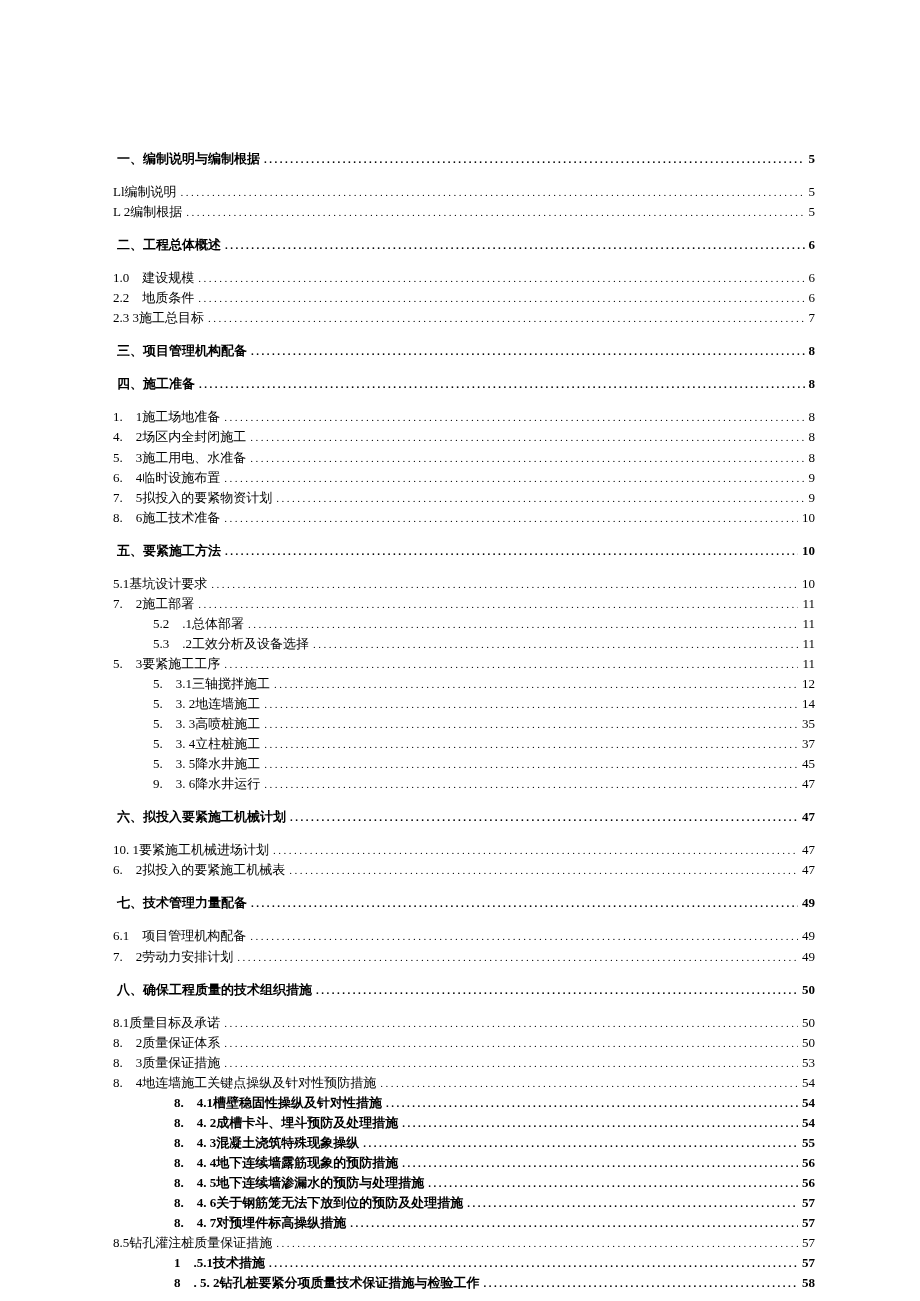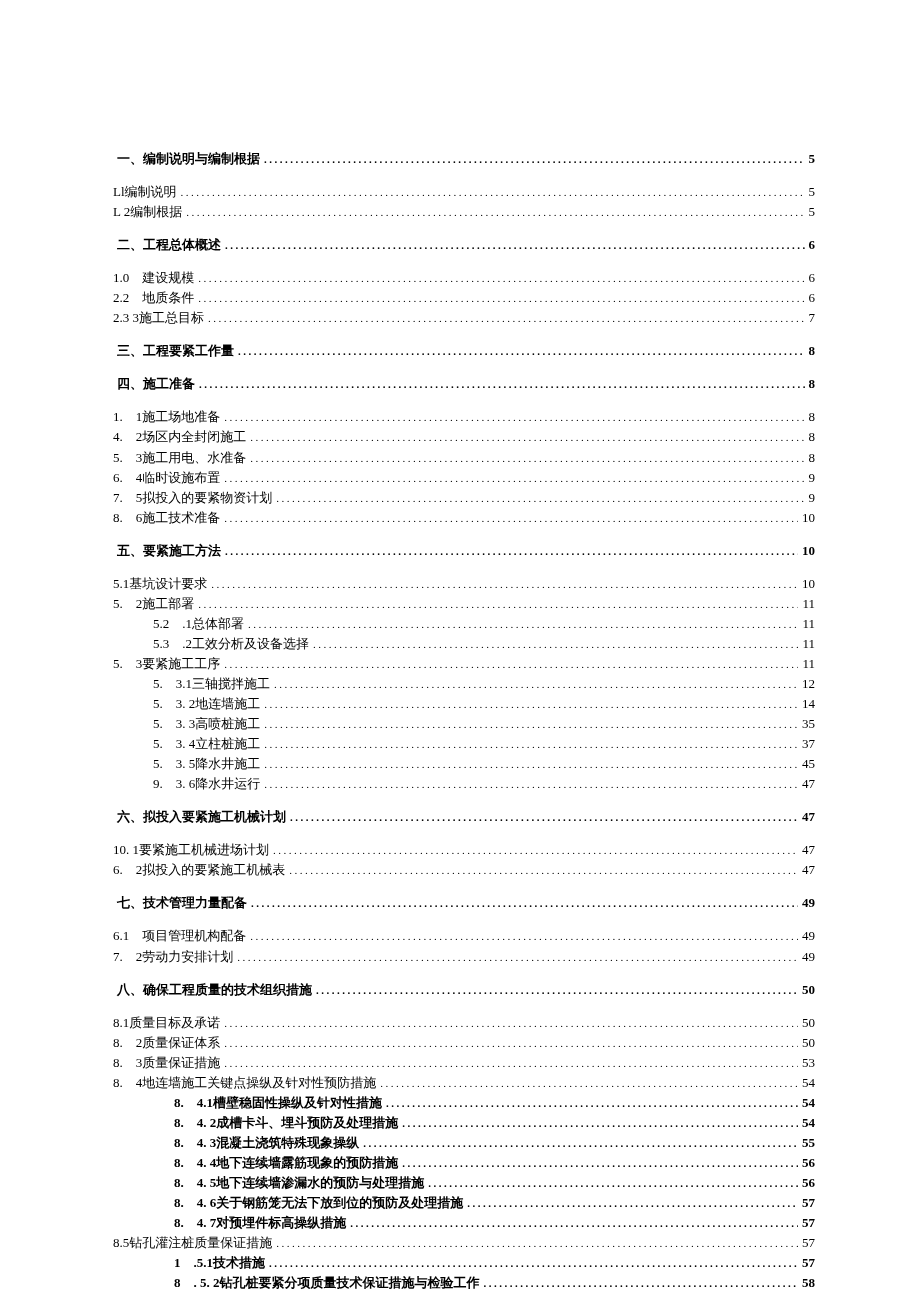--- a/index.html
+++ b/index.html
@@ -104,21 +104,21 @@
       <span class="toc-dots"></span>
       <span class="toc-page">6</span>
     </div>
     <div class="toc-line level-1">
       <span class="toc-label">2.3 3施工总目标</span>
       <span class="toc-dots"></span>
       <span class="toc-page">7</span>
     </div>
     <div class="section-gap"></div>
     <div class="toc-line level-0">
-      <span class="toc-label">三、工程要紧工作量</span>
+      <span class="toc-label">三、项目管理机构配备</span>
       <span class="toc-dots"></span>
       <span class="toc-page">8</span>
     </div>
     <div class="section-gap"></div>
     <div class="toc-line level-0">
       <span class="toc-label">四、施工准备</span>
       <span class="toc-dots"></span>
       <span class="toc-page">8</span>
     </div>
     <div class="section-gap"></div>
@@ -158,21 +158,21 @@
       <span class="toc-dots"></span>
       <span class="toc-page">10</span>
     </div>
     <div class="section-gap"></div>
     <div class="toc-line level-1">
       <span class="toc-label">5.1基坑设计要求</span>
       <span class="toc-dots"></span>
       <span class="toc-page"> 10</span>
     </div>
     <div class="toc-line level-1">
-      <span class="toc-label">5. 2施工部署</span>
+      <span class="toc-label">7. 2施工部署</span>
       <span class="toc-dots"></span>
       <span class="toc-page">11</span>
     </div>
     <div class="toc-line level-2">
       <span class="toc-label">5.2 .1总体部署</span>
       <span class="toc-dots"></span>
       <span class="toc-page">11</span>
     </div>
     <div class="toc-line level-2">
       <span class="toc-label">5.3 .2工效分析及设备选择</span>

